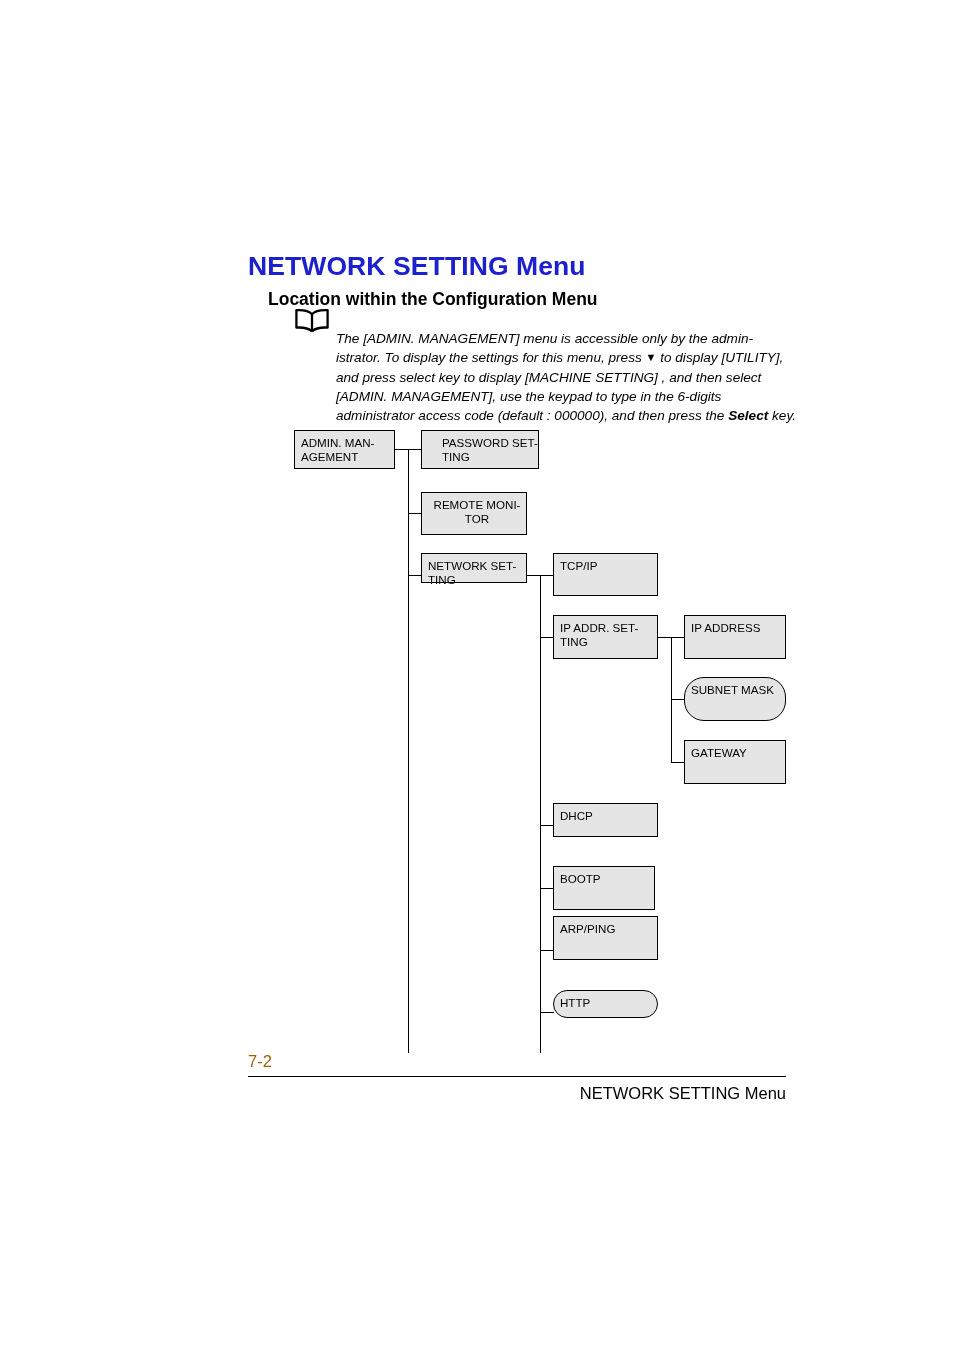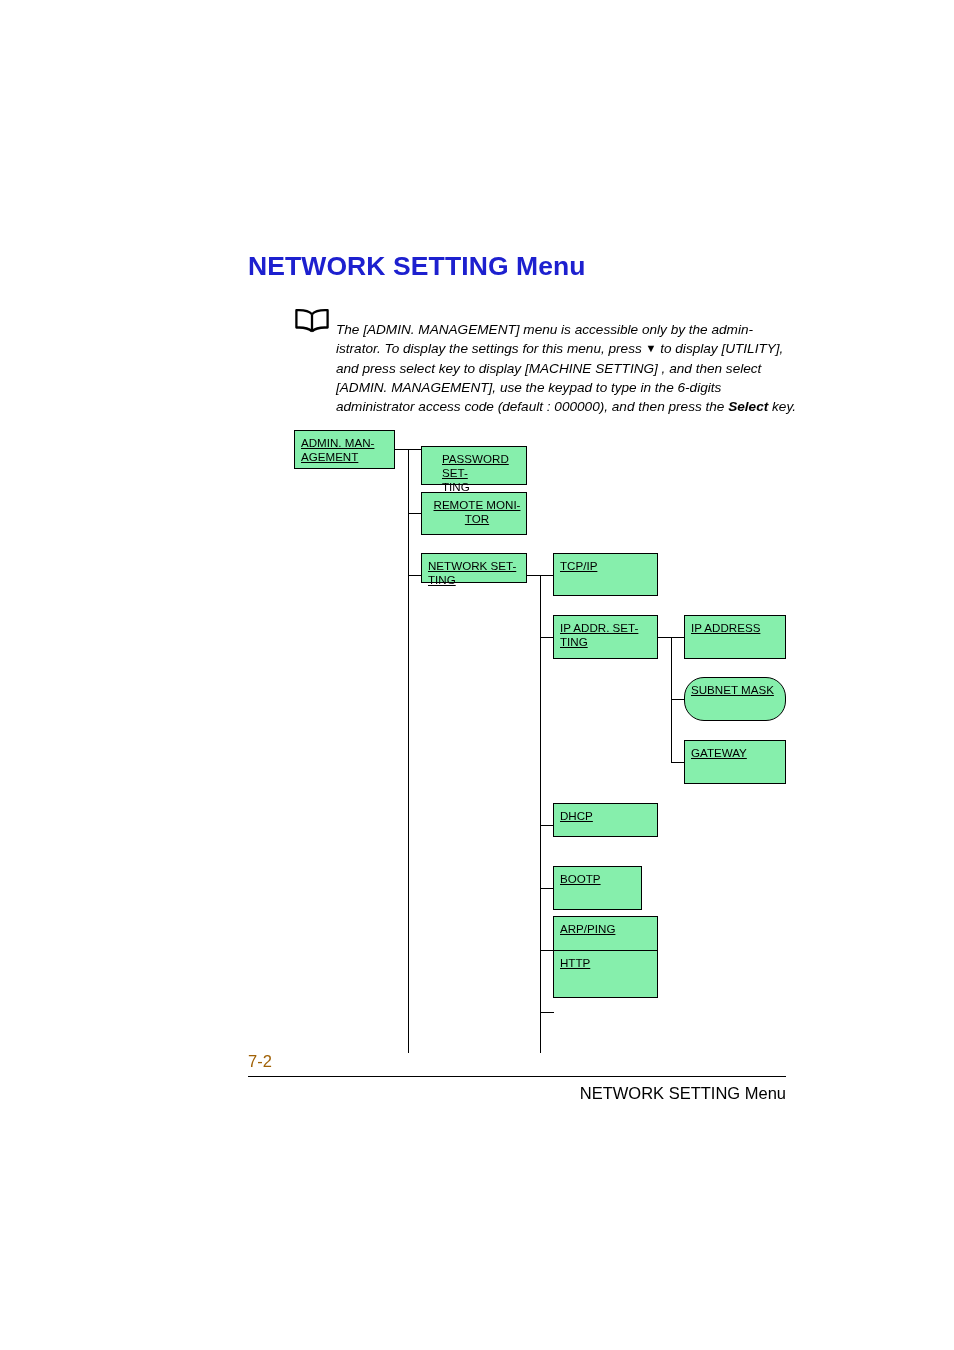--- a/index.html
+++ b/index.html
@@ -49,21 +49,21 @@
   #note-icon {
     position: absolute;
     left: 253px;
     top: 308px;
     width: 38px;
     height: 26px;
   }
   #note-text {
     position: absolute;
     left: 296px;
-    top: 320px;
+    top: 329px;
     width: 462px;
     font-size: 13.6px;
     font-style: italic;
     line-height: 19.3px;
     color: #000000;
   }
   #note-text b {
     font-style: italic;
     font-weight: bold;
   }
@@ -80,27 +80,26 @@
     position: absolute;
     left: 0;
     top: 0;
     width: 954px;
     height: 1090px;
   }
   .node {
     position: absolute;
     box-sizing: border-box;
     border: 1.3px solid #000000;
-    background: #86efac;
+    background: #e5e5e5;
     font-size: 11.6px;
     line-height: 14.2px;
     color: #000000;
     padding: 5px 0 0 6px;
     white-space: pre-line;
-    text-decoration: underline;
   }
   .line-v, .line-h {
     position: absolute;
     background: #000000;
   }
   .line-v { width: 1.3px; }
   .line-h { height: 1.3px; }
 
   
   #footer-rule {
@@ -127,20 +126,21 @@
     color: #000000;
     white-space: nowrap;
   }
 </style>
 </head>
 <body>
 
 <div class="page">
 
   <h1 id="chapter-title">NETWORK SETTING Menu</h1>
+  <h2 id="section-title">Location within the Configuration Menu</h2>
 
   <div id="note-icon">
     <svg width="38" height="26" viewBox="0 0 38 26" xmlns="http://www.w3.org/2000/svg">
       <path d="M19 6.2 C15.6 2.6 10.2 1.8 3.4 2.2 L3.4 19.6 C10.2 19.2 15.6 20.2 19 23.4" fill="none" stroke="#000" stroke-width="2.3" stroke-linejoin="round"></path>
       <path d="M19 6.2 C22.4 2.6 27.8 1.8 34.6 2.2 L34.6 19.6 C27.8 19.2 22.4 20.2 19 23.4" fill="none" stroke="#000" stroke-width="2.3" stroke-linejoin="round"></path>
       <path d="M19 6.2 L19 23.4" fill="none" stroke="#000" stroke-width="2.3"></path>
     </svg>
   </div>
 
   <div id="note-text">
@@ -166,35 +166,35 @@
       <div class="line-h" style="left: 500px; top: 888px; width: 14px;"></div>
       <div class="line-h" style="left: 500px; top: 950px; width: 14px;"></div>
       <div class="line-h" style="left: 500px; top: 1012px; width: 14px;"></div>
       <div class="line-h" style="left: 618px; top: 637px; width: 14px;"></div>
       <div class="line-v" style="left: 631px; top: 637px; height: 126px;"></div>
       <div class="line-h" style="left: 631px; top: 637px; width: 14px;"></div>
       <div class="line-h" style="left: 631px; top: 699px; width: 14px;"></div>
       <div class="line-h" style="left: 631px; top: 762px; width: 14px;"></div>
       <div class="node" style="left: 254px; top: 430px; width: 101px; height: 39px;">ADMIN. MAN-
 AGEMENT</div>
-      <div class="node" style="left: 381px; top: 446px; width: 106px; height: 39px; padding-left: 20px;">PASSWORD SET-
+      <div class="node" style="left: 381px; top: 430px; width: 118px; height: 39px; padding-left: 20px;">PASSWORD SET-
 TING</div>
       <div class="node" style="left: 381px; top: 492px; width: 106px; height: 43px; text-align: center;">REMOTE MONI-
 TOR</div>
       <div class="node" style="left: 381px; top: 553px; width: 106px; height: 30px;">NETWORK SET-
 TING</div>
       <div class="node" style="left: 513px; top: 553px; width: 105px; height: 43px;">TCP/IP</div>
       <div class="node" style="left: 513px; top: 615px; width: 105px; height: 44px;">IP ADDR. SET-
 TING</div>
       <div class="node" style="left: 644px; top: 615px; width: 102px; height: 44px;">IP ADDRESS</div>
       <div class="node" style="left: 644px; top: 677px; width: 102px; height: 44px; border-radius: 20px;">SUBNET MASK</div>
       <div class="node" style="left: 644px; top: 740px; width: 102px; height: 44px;">GATEWAY</div>
       <div class="node" style="left: 513px; top: 803px; width: 105px; height: 34px;">DHCP</div>
-      <div class="node" style="left: 513px; top: 866px; width: 89px; height: 44px;">BOOTP</div>
+      <div class="node" style="left: 513px; top: 866px; width: 102px; height: 44px;">BOOTP</div>
       <div class="node" style="left: 513px; top: 916px; width: 105px; height: 44px;">ARP/PING</div>
-      <div class="node" style="left: 513px; top: 950px; width: 105px; height: 48px;">HTTP</div>
+      <div class="node" style="left: 513px; top: 990px; width: 105px; height: 28px; border-radius: 19px;">HTTP</div>
     </div>
 
   <div id="footer-rule"></div>
   <div id="footer-page">7-2</div>
   <div id="footer-title">NETWORK SETTING Menu</div>
 
 </div>
 
 </body></html>

